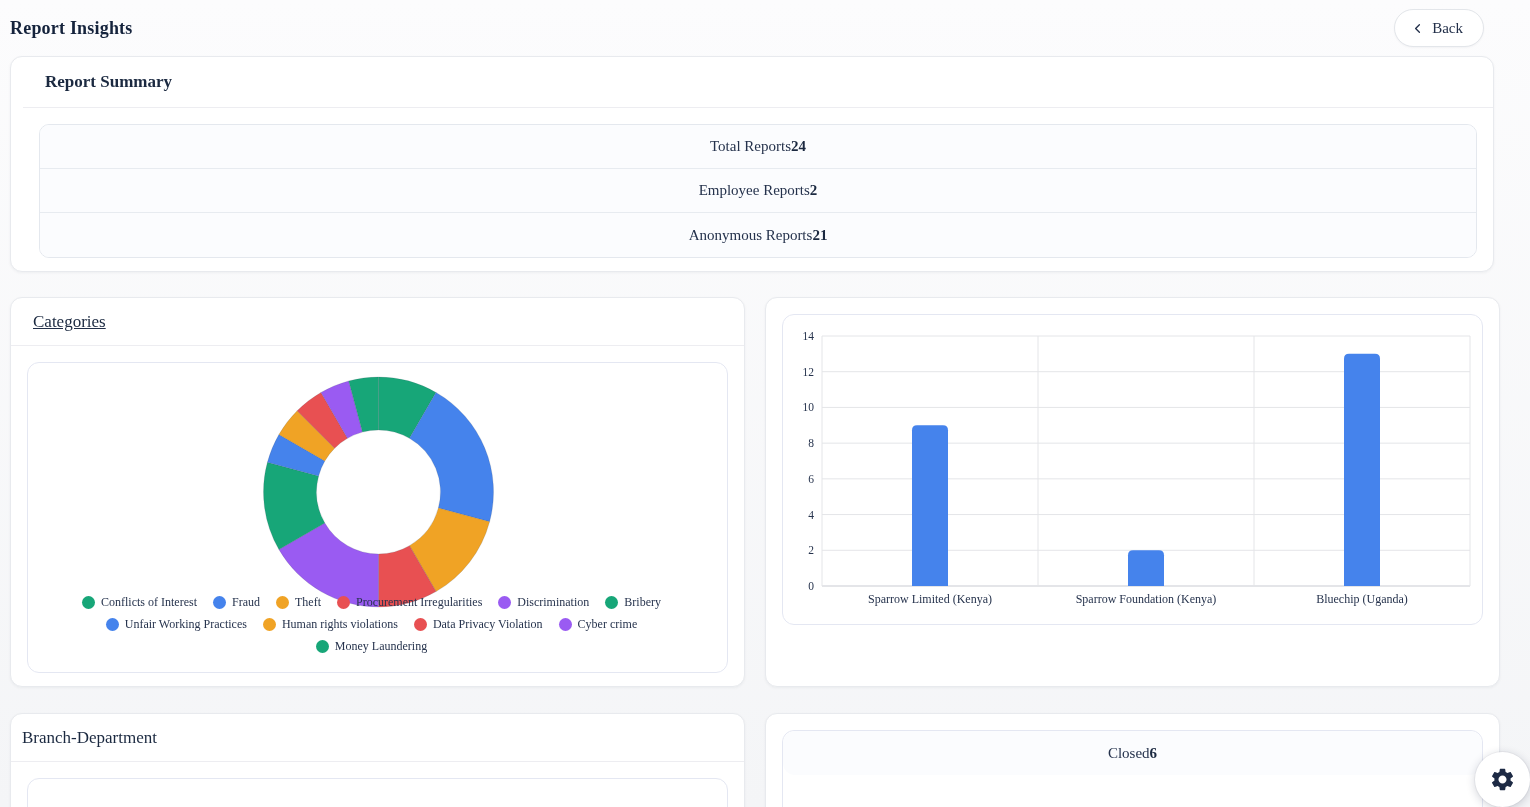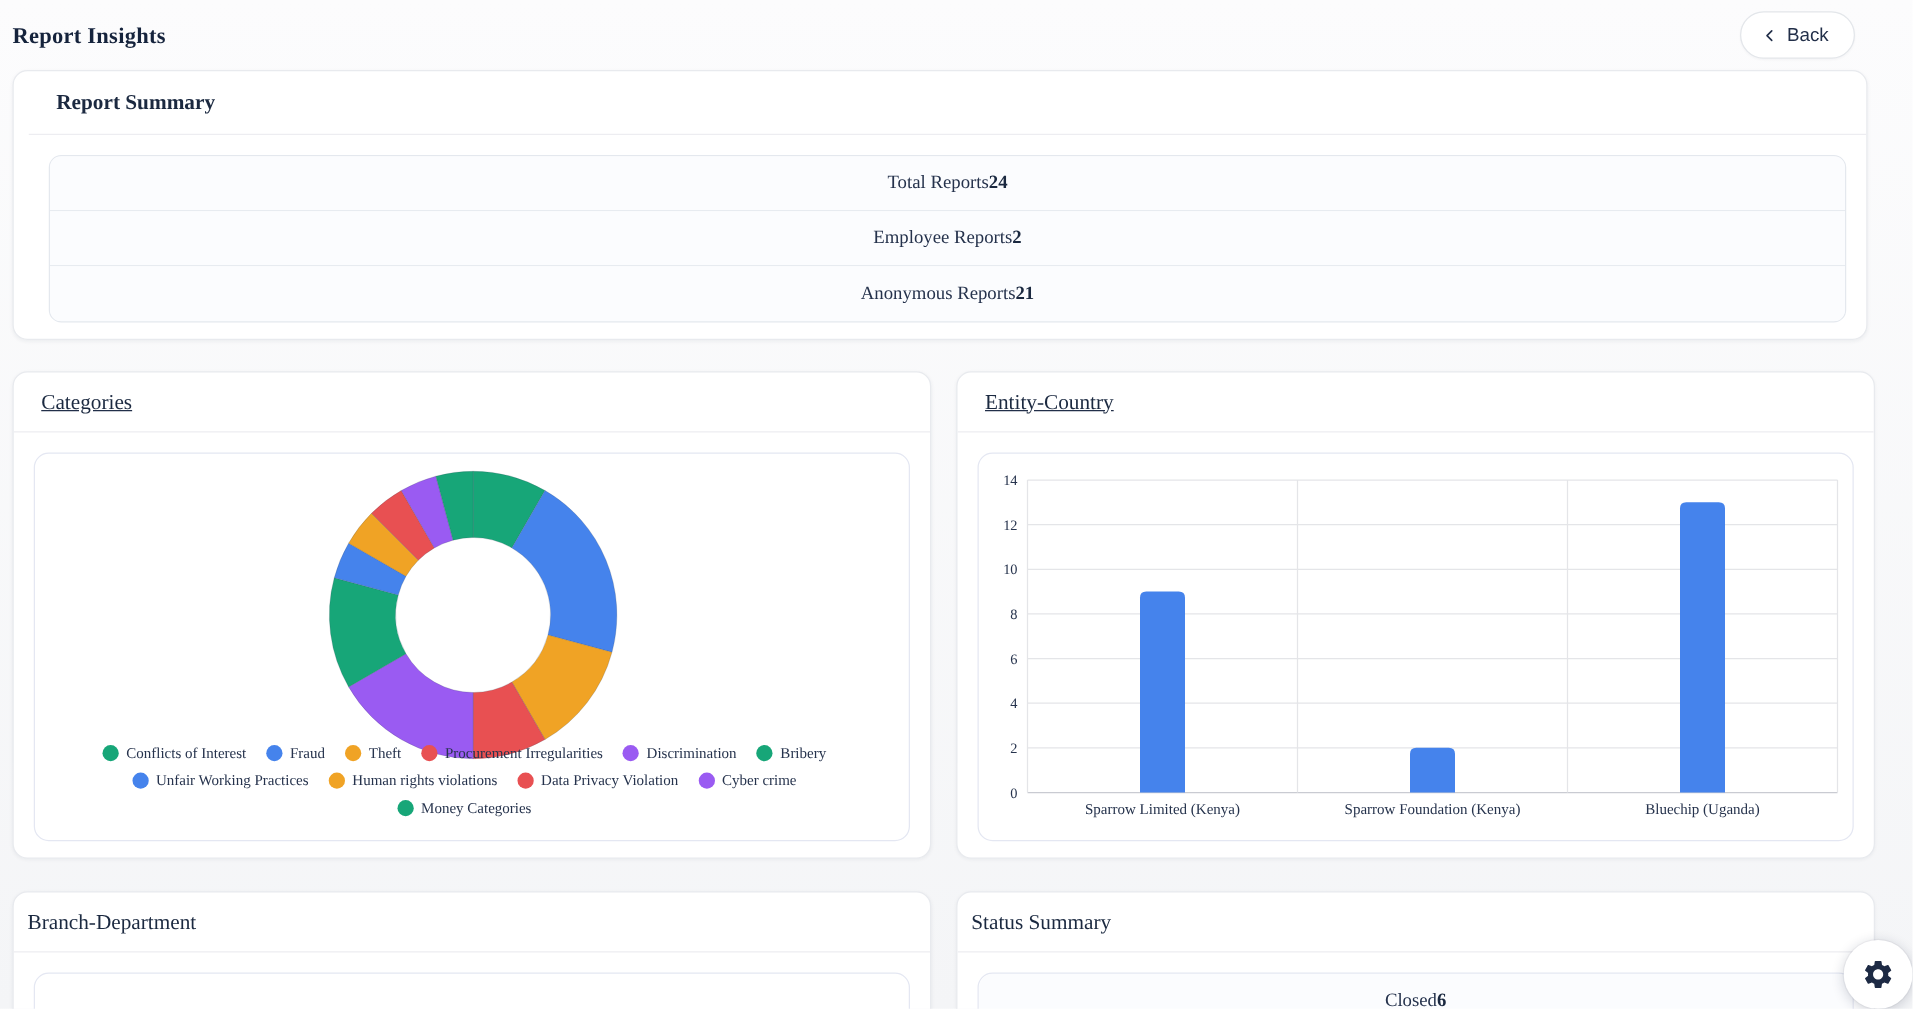--- a/index.html
+++ b/index.html
@@ -12,21 +12,21 @@
   }
   .page { padding:0 0 0 10px; width:1520px; }
 
   
   .topbar { height:56px; display:flex; align-items:center; justify-content:space-between; padding-right:36px; }
   .topbar h1 { font-size:18px; font-weight:bold; color:#15233c; letter-spacing:.2px; padding-left:0px; }
   .back-btn {
     display:flex; align-items:center; gap:8px;
     background:#fff; border:1px solid #e3e6ea; border-radius:20px;
     height:38px; padding:0 20px 0 16px; cursor:pointer;
-    font-family:Liberation Sans, sans-serif; font-size:15px; color:#222f49;
+    font-family:Liberation Serif, serif; font-size:15px; color:#222f49;
     box-shadow:0 1px 2px rgba(20,30,60,.04);
   }
   .back-btn .chev { display:flex; align-items:center; }
 
   
   .card {
     background:#fff; border:1px solid #e8eaee; border-radius:12px;
     box-shadow:0 1px 3px rgba(25,35,60,.05);
     overflow:hidden;
   }
@@ -179,30 +179,27 @@
             <span class="legend-item">
               <span class="legend-dot" style="background: rgb(232, 80, 82);"></span>
               <span>Data Privacy Violation</span>
             </span>
             <span class="legend-item">
               <span class="legend-dot" style="background: rgb(154, 91, 242);"></span>
               <span>Cyber crime</span>
             </span>
             <span class="legend-item">
               <span class="legend-dot" style="background: rgb(23, 166, 120);"></span>
-              <span>Money Categories</span>
+              <span>Money Laundering</span>
             </span>
           </div>
       </div>
     </section>
 
     <section class="card chart-card">
-      <div class="card-header">
-        <span class="card-title">Entity-Country</span>
-      </div>
       <div class="chart-box" id="bar-box"><svg width="701" height="309" viewBox="0 0 701 309">
             <line x1="39" y1="271" x2="687" y2="271" stroke="#c9cbd2" stroke-width="1"></line>
             <text x="31" y="275" text-anchor="end" font-size="11.5" fill="#26334d">0</text>
             <line x1="39" y1="235.28571428571428" x2="687" y2="235.28571428571428" stroke="#e4e5e8" stroke-width="1"></line>
             <text x="31" y="239.28571428571428" text-anchor="end" font-size="11.5" fill="#26334d">2</text>
             <line x1="39" y1="199.57142857142856" x2="687" y2="199.57142857142856" stroke="#e4e5e8" stroke-width="1"></line>
             <text x="31" y="203.57142857142856" text-anchor="end" font-size="11.5" fill="#26334d">4</text>
             <line x1="39" y1="163.85714285714286" x2="687" y2="163.85714285714286" stroke="#e4e5e8" stroke-width="1"></line>
             <text x="31" y="167.85714285714286" text-anchor="end" font-size="11.5" fill="#26334d">6</text>
             <line x1="39" y1="128.14285714285714" x2="687" y2="128.14285714285714" stroke="#e4e5e8" stroke-width="1"></line>
@@ -229,23 +226,20 @@
 
   <div class="grid">
     <section class="card tall-card">
       <div class="card-header">
         <span class="card-title">Branch-Department</span>
       </div>
       <div class="tall-box"></div>
     </section>
 
     <section class="card tall-card">
-      <div class="card-header">
-        <span class="card-title">Status Summary</span>
-      </div>
       <div class="tall-box">
         <div class="data-table">
           <div class="data-row">
             <span>Closed</span>
             <span class="val">6</span>
           </div>
         </div>
       </div>
     </section>
   </div>

